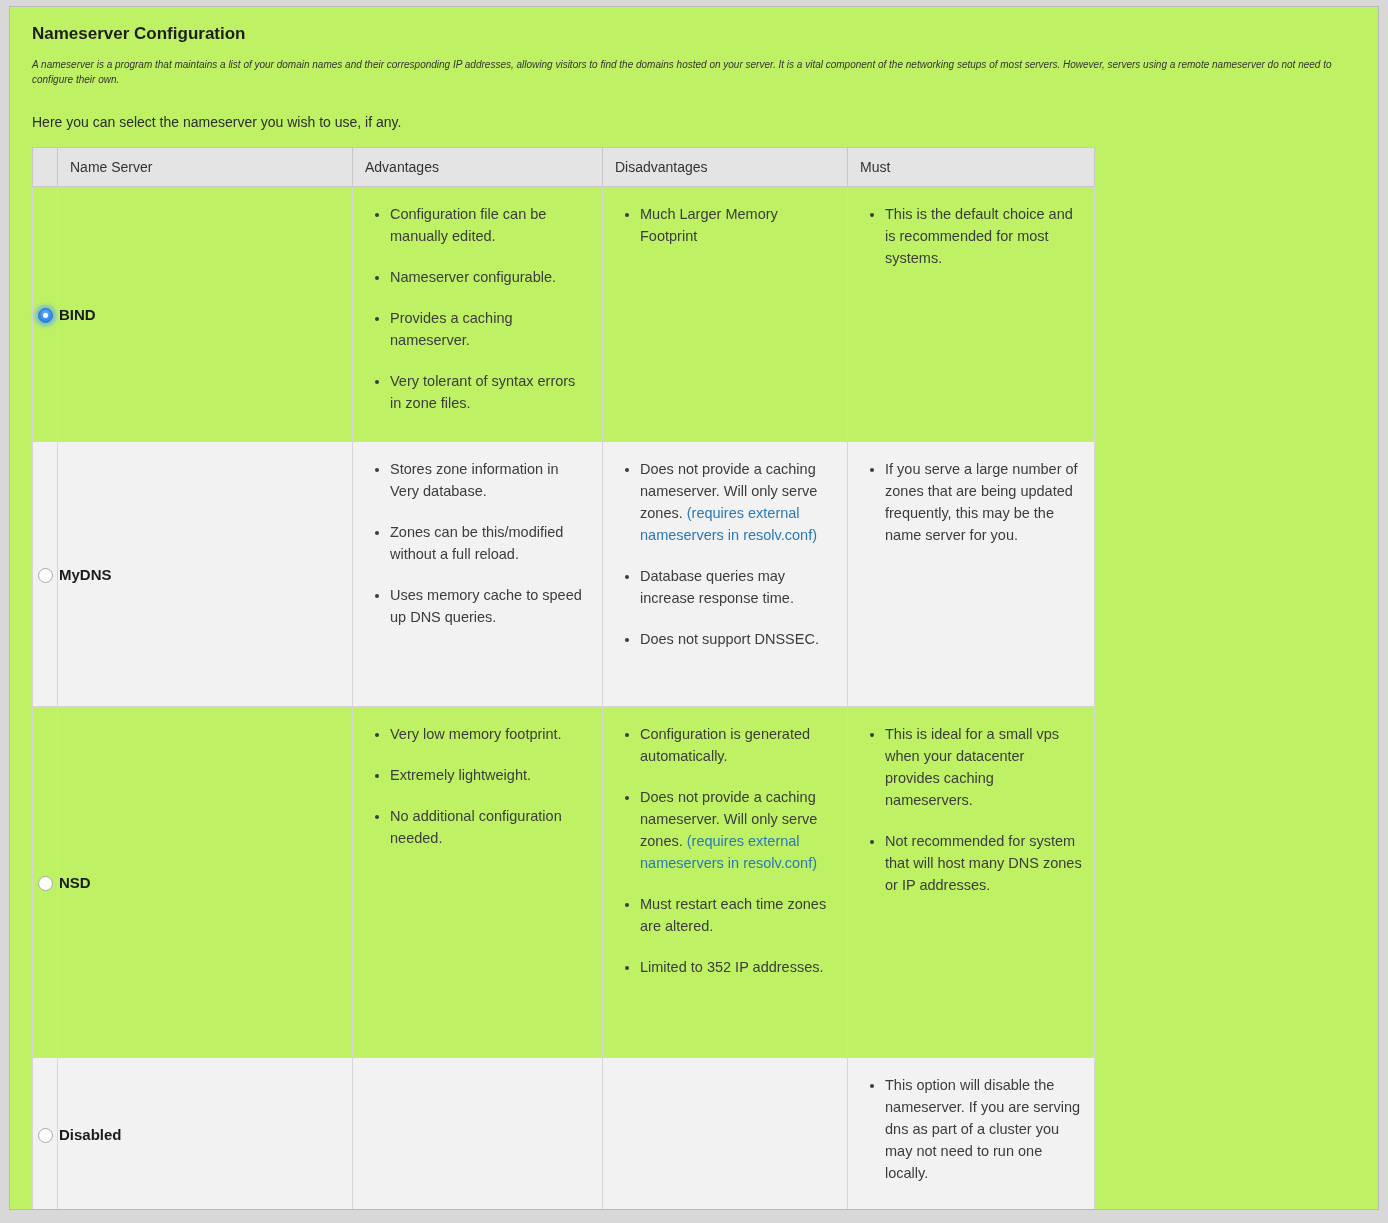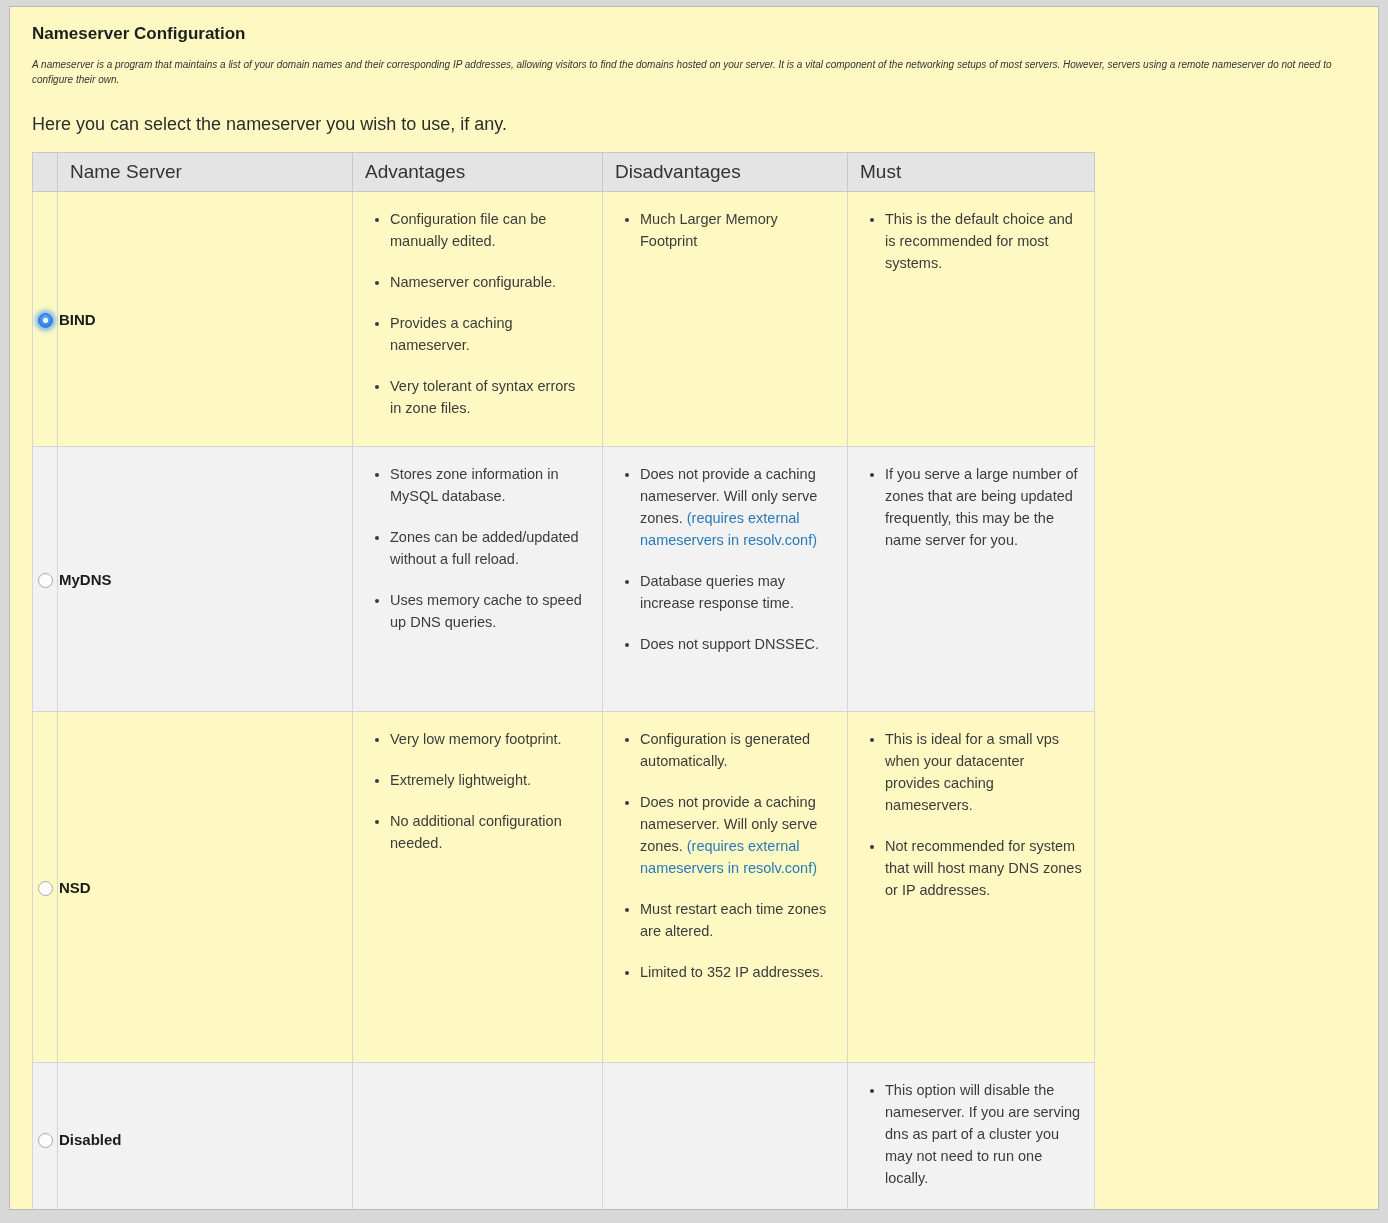--- a/index.html
+++ b/index.html
@@ -6,53 +6,53 @@
   html,body { margin:0; padding:0; }
   body {
     width:1388px; height:1223px;
     background:#d8d8d8;
     font-family:"Liberation Sans","DejaVu Sans",sans-serif;
     position:relative;
   }
   .panel {
     position:absolute; left:9px; top:6px;
     width:1370px; height:1204px;
-    background:#fef9c3;
+    background:#bef264;
     border:1px solid #b9b9b9;
     padding:17px 22px;
     overflow:hidden;
   }
   .page-title {
     margin:0 0 13px 0;
     font-size:17px; font-weight:bold; color:#1e1e1e;
   }
   .intro {
     margin:0 0 27px 0;
     font-style:italic;
     font-size:10px; line-height:1.52; color:#333;
     max-width:1325px;
   }
   .prompt {
     margin:0 0 17px 0;
-    font-size:18px; color:#2d2d2d;
+    font-size:14px; color:#2d2d2d;
   }
   table.ns-table {
     width:1062px;
     border-collapse:collapse;
     table-layout:fixed;
     font-size:14.5px; color:#3c3c3c;
   }
   .ns-table th, .ns-table td { border:1px solid #d6d6d6; }
   .ns-table thead th {
     background:#e4e4e4;
     border-color:#c8c8c8;
     height:39px;
     text-align:left;
     font-weight:normal;
-    font-size:19px;
+    font-size:14px;
     color:#333;
     padding:0 0 0 12px;
   }
   .ns-table thead th.radio-col { padding:0; }
   tbody tr:nth-child(even) { background:#f2f2f2; }
   tbody tr:nth-child(1) { height:241px; }
   tbody tr:nth-child(2) { height:265px; }
   tbody tr:nth-child(3) { height:351px; }
   tbody tr:nth-child(4) { height:139px; }
   td.radio-cell { text-align:center; vertical-align:middle; padding:0; }
@@ -139,22 +139,22 @@
             </ul>
           </td>
   </tr>
         <tr>
     <td class="radio-cell">
       <span class="radio" role="radio" aria-checked="false"></span>
     </td>
     <td class="name-cell">MyDNS</td>
     <td class="list-cell">
             <ul>
-              <li><span>Stores zone information in MySQL database.</span></li>
-              <li><span>Zones can be added/updated without a full reload.</span></li>
+              <li><span>Stores zone information in Very database.</span></li>
+              <li><span>Zones can be this/modified without a full reload.</span></li>
               <li><span>Uses memory cache to speed up DNS queries.</span></li>
             </ul>
           </td>
     <td class="list-cell">
             <ul>
               <li><span>Does not provide a caching nameserver. Will only serve zones. </span><span class="link">(requires external nameservers in resolv.conf)</span></li>
               <li><span>Database queries may increase response time.</span></li>
               <li><span>Does not support DNSSEC.</span></li>
             </ul>
           </td>

